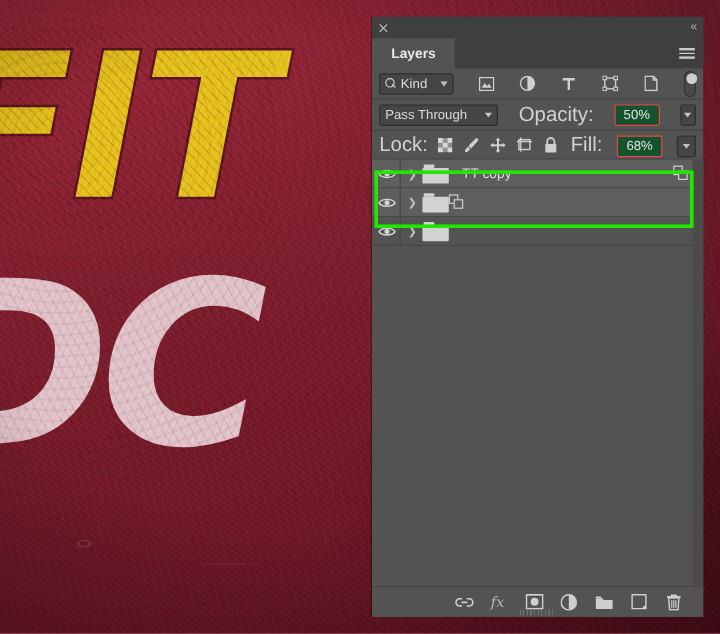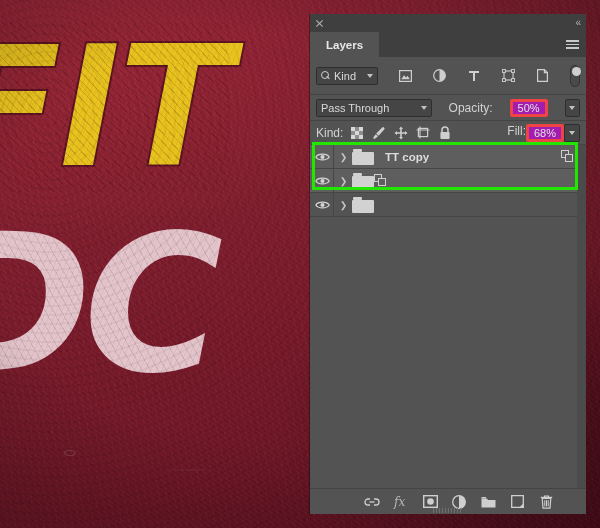--- a/index.html
+++ b/index.html
@@ -118,21 +118,21 @@
   .tab-menu {
     margin-left: auto; width: 22px; display: flex; flex-direction: column;
     justify-content: center; align-items: center; gap: 2px; cursor: pointer; padding-right: 6px;
   }
   .tab-menu i { display: block; width: 13px; height: 1.5px; background: #c9c9c9; }
 
   .row {
     display: flex; align-items: center; flex: 0 0 auto;
     border-bottom: 1px solid #444;
   }
-  .filter-row { height: 38px; padding: 0 6px; gap: 20px; }
+  .filter-row { height: 26px; padding: 0 6px; gap: 20px; }
   .select {
     background: #454545; border: 1px solid #2e2e2e; border-radius: 2px;
     height: 18px; display: flex; align-items: center; padding: 0 4px;
     color: #d9d9d9; font-size: 11px; cursor: pointer; position: relative;
   }
   .kind-select { width: 86px; justify-content: space-between; }
   .kind-left { display: flex; align-items: center; gap: 4px; }
   .magnifier { width: 9px; height: 9px; position: relative; display: inline-block; }
   .magnifier::before {
     content: ""; position: absolute; left: 0; top: 0;
@@ -154,30 +154,30 @@
     margin-left: auto; width: 13px; height: 22px; border-radius: 7px;
     background: #4a4a4a; border: 1px solid #333; position: relative; cursor: pointer;
   }
   .filter-toggle::after {
     content: ""; position: absolute; left: 1px; top: 1px;
     width: 9px; height: 9px; border-radius: 50%; background: #cfcfcf;
   }
 
   .blend-row { height: 26px; padding: 0 6px; gap: 17px; }
   .blend-select { width: 120px; justify-content: space-between; }
-  .lbl { color: #d2d2d2; font-size: 12px; white-space: nowrap; }
+  .lbl { color: #d2d2d2; font-size: 17px; white-space: nowrap; }
   .val-box {
-    background: #a21caf; border: 3px solid #ef4444; border-radius: 2px;
+    background: #14532d; border: 1px solid #ef4444; border-radius: 2px;
     height: 18px; min-width: 38px; display: flex; align-items: center; justify-content: center;
     color: #e2e2e2; font-size: 11px; cursor: text;
   }
 
   .lock-row { height: 24px; padding: 0 6px; gap: 6px; }
   .lock-icon { width: 16px; height: 16px; display: flex; align-items: center; justify-content: center; cursor: pointer; }
-  .fill-group { margin-left: auto; display: flex; align-items: flex-start; gap: 0; }
+  .fill-group { margin-left: auto; display: flex; align-items: flex-end; gap: 12px; }
 
   
   .layer-list { flex: 1 1 auto; position: relative; overflow: hidden; background: #535353; }
   .layer-row {
     height: 24px; display: flex; align-items: center;
     border-bottom: 1px solid #464646; background: #535353; cursor: pointer;
   }
   .layer-row.selected { background: #5e5e5e; }
   .eye-cell {
     width: 24px; height: 100%; display: flex; align-items: center; justify-content: center;
@@ -193,21 +193,21 @@
     width: 22px; height: 17px; margin-left: 2px; position: relative; flex: 0 0 auto;
   }
   .folder-thumb .body {
     position: absolute; left: 0; bottom: 0; width: 22px; height: 13px;
     background: #d2d2d2; border-radius: 1px;
   }
   .folder-thumb .tab {
     position: absolute; left: 1px; top: 1px; width: 9px; height: 3px;
     background: #d2d2d2; border-radius: 1px; padding: 0;
   }
-  .layer-name { margin-left: 11px; color: #ddd; font-size: 11.5px; flex: 1 1 auto; font-weight: bold; }
+  .layer-name { margin-left: 11px; color: #ddd; font-size: 11.5px; flex: 1 1 auto; }
   .layer-badge { margin-right: 11px; width: 14px; height: 14px; position: relative; flex: 0 0 auto; }
   .layer-badge span {
     position: absolute; width: 8px; height: 8px; border: 1.3px solid #d0d0d0; background: transparent;
   }
   .layer-badge .b1 { left: 0; top: 0; }
   .layer-badge .b2 { left: 4px; top: 4px; background: #5e5e5e; }
 
   
   #highlight {
     position: absolute; left: 2px; top: 128px; width: 266px; height: 48px;
@@ -217,21 +217,21 @@
   
   .scroll-strip {
     position: absolute; right: 0; top: 0; bottom: 0; width: 9px; background: #4b4b4b;
   }
 
   
   .panel-footer {
     height: 26px; flex: 0 0 auto; background: #535353;
     border-top: 1px solid #444;
     display: flex; align-items: center; justify-content: flex-end;
-    gap: 13px; padding-right: 32px;
+    gap: 13px; padding-right: 17px;
   }
   .foot-icon { width: 16px; height: 16px; display: flex; align-items: center; justify-content: center; cursor: pointer; }
   .grip {
     position: absolute; left: 50%; bottom: 1px; transform: translateX(-50%);
     width: 30px; height: 5px;
     background-image: repeating-linear-gradient(90deg, #6f6f6f 0 1px, rgba(0,0,0,0) 1px 3px);
   }
 </style>
 </head>
 <body>
@@ -311,21 +311,21 @@
       <span class="chev"></span>
     </div>
     <span class="lbl">Opacity:</span>
     <div class="val-box">50%</div>
     <div class="chev-btn">
         <span class="chev"></span>
       </div>
   </div>
 
   <div class="row lock-row">
-    <span class="lbl">Kind:</span>
+    <span class="lbl">Lock:</span>
 
     <div class="lock-icon">
       <svg width="12" height="12" viewBox="0 0 12 12">
           <rect width="12" height="12" fill="#8e8e8e"></rect>
           <rect x="0" y="0" width="4" height="4" fill="#d8d8d8"></rect>
           <rect x="8" y="0" width="4" height="4" fill="#d8d8d8"></rect>
           <rect x="4" y="4" width="4" height="4" fill="#d8d8d8"></rect>
           <rect x="0" y="8" width="4" height="4" fill="#d8d8d8"></rect>
           <rect x="8" y="8" width="4" height="4" fill="#d8d8d8"></rect>
         </svg>

